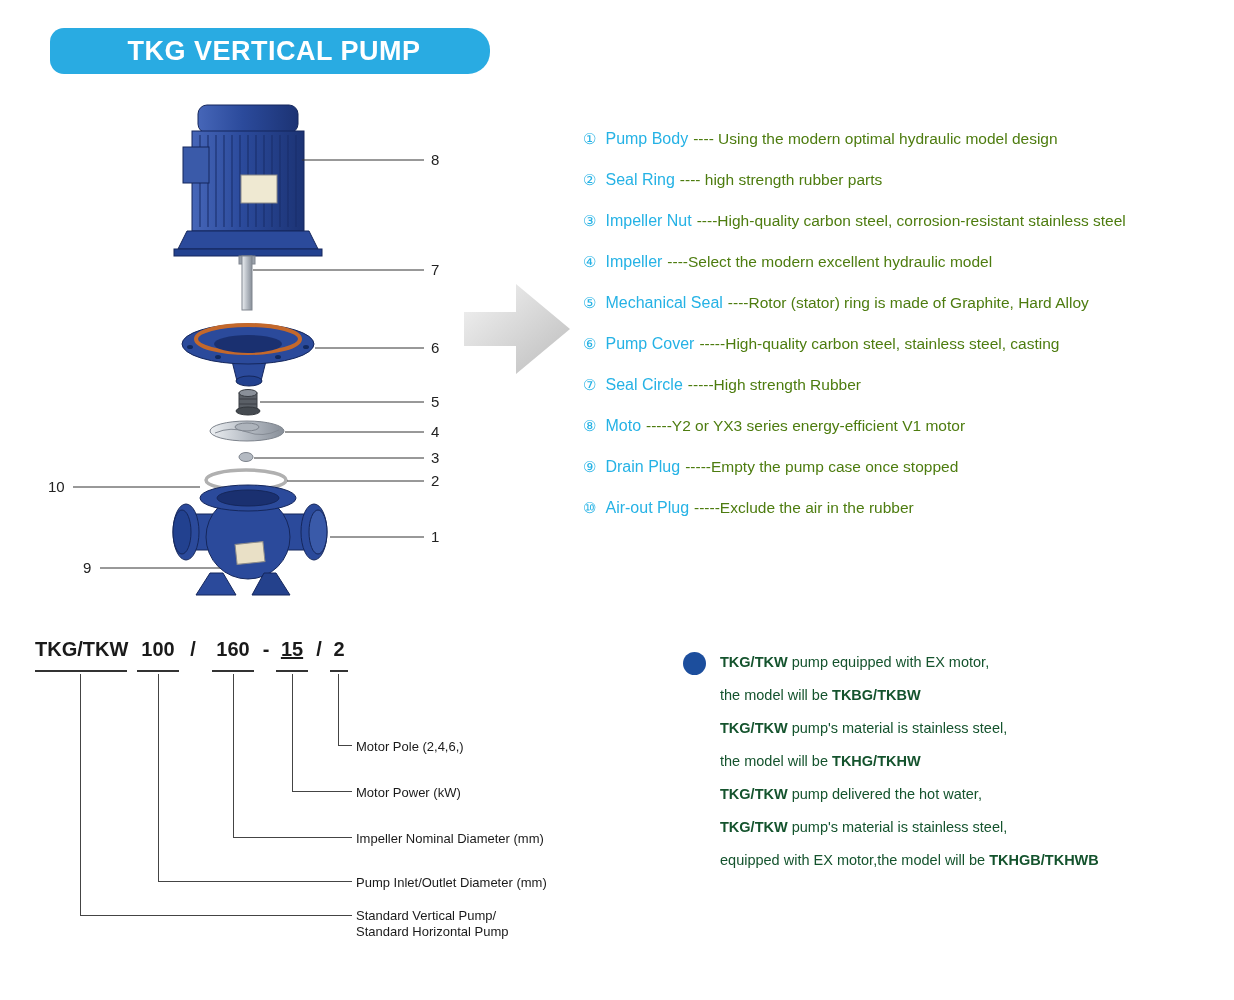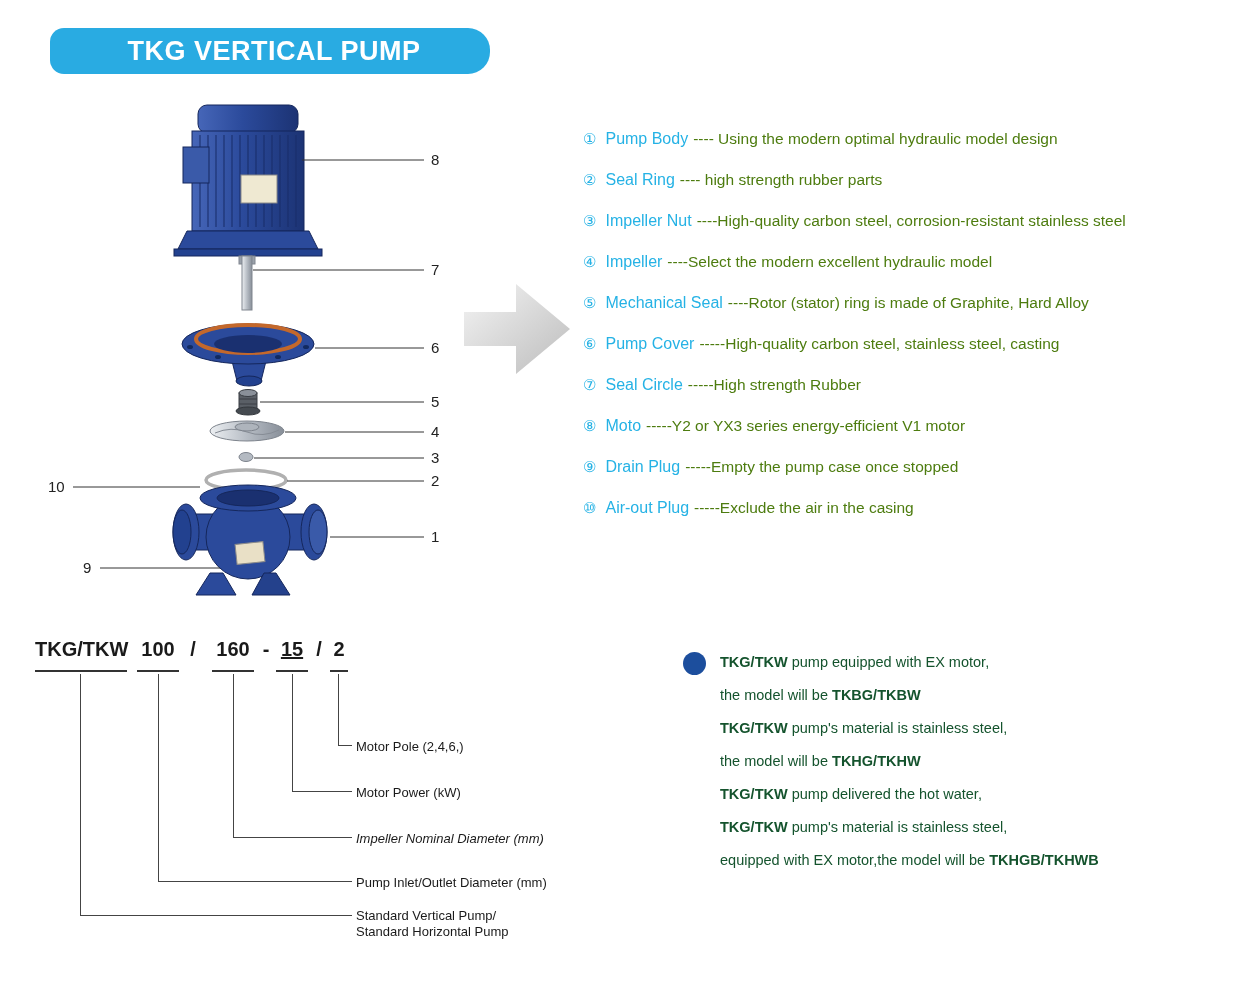--- a/index.html
+++ b/index.html
@@ -218,21 +218,21 @@
       <span class="part-desc">-----Y2 or YX3 series energy-efficient V1 motor</span>
     </div>
     <div class="part-row">
       <span class="part-num">⑨</span>
       <span class="part-name">Drain Plug</span>
       <span class="part-desc">-----Empty the pump case once stopped</span>
     </div>
     <div class="part-row">
       <span class="part-num">⑩</span>
       <span class="part-name">Air-out Plug</span>
-      <span class="part-desc">-----Exclude the air in the casing</span>
+      <span class="part-desc">-----Exclude the air in the rubber</span>
     </div>
   </div>
 
   <div>
     <span class="seg seg-u" style="left:35px;  width:92px;">TKG/TKW</span>
     <span class="seg seg-u" style="left:137px; width:42px;">100</span>
     <span class="seg" style="left:186px; width:14px;">/</span>
     <span class="seg seg-u" style="left:212px; width:42px;">160</span>
     <span class="seg" style="left:260px; width:12px;">-</span>
     <span class="seg seg-u" style="left:276px; width:32px;text-decoration:underline;">15</span>
@@ -240,21 +240,21 @@
     <span class="seg seg-u" style="left:330px; width:18px;">2</span>
 
     <div class="connector" style="left:338px; top:674px; width:14px;  height:72px;"></div>
     <div class="connector" style="left:292px; top:674px; width:60px;  height:118px;"></div>
     <div class="connector" style="left:233px; top:674px; width:119px; height:164px;"></div>
     <div class="connector" style="left:158px; top:674px; width:194px; height:208px;"></div>
     <div class="connector" style="left:80px;  top:674px; width:272px; height:242px;"></div>
 
     <div class="code-label" style="top:739px;">Motor Pole (2,4,6,)</div>
     <div class="code-label" style="top:785px;">Motor Power (kW)</div>
-    <div class="code-label" style="top:831px;font-style:italic;">Impeller Nominal Diameter (mm)</div>
+    <div class="code-label" style="top:831px;">Impeller Nominal Diameter (mm)</div>
     <div class="code-label" style="top:875px;">Pump Inlet/Outlet Diameter (mm)</div>
     <div class="code-label code-label-2l" style="top:908px;">
       <div>Standard Vertical Pump/</div>
       <div>Standard Horizontal Pump</div>
     </div>
   </div>
 
   <div class="notes">
     <span class="bullet"></span>
     <div class="notes-lines">

